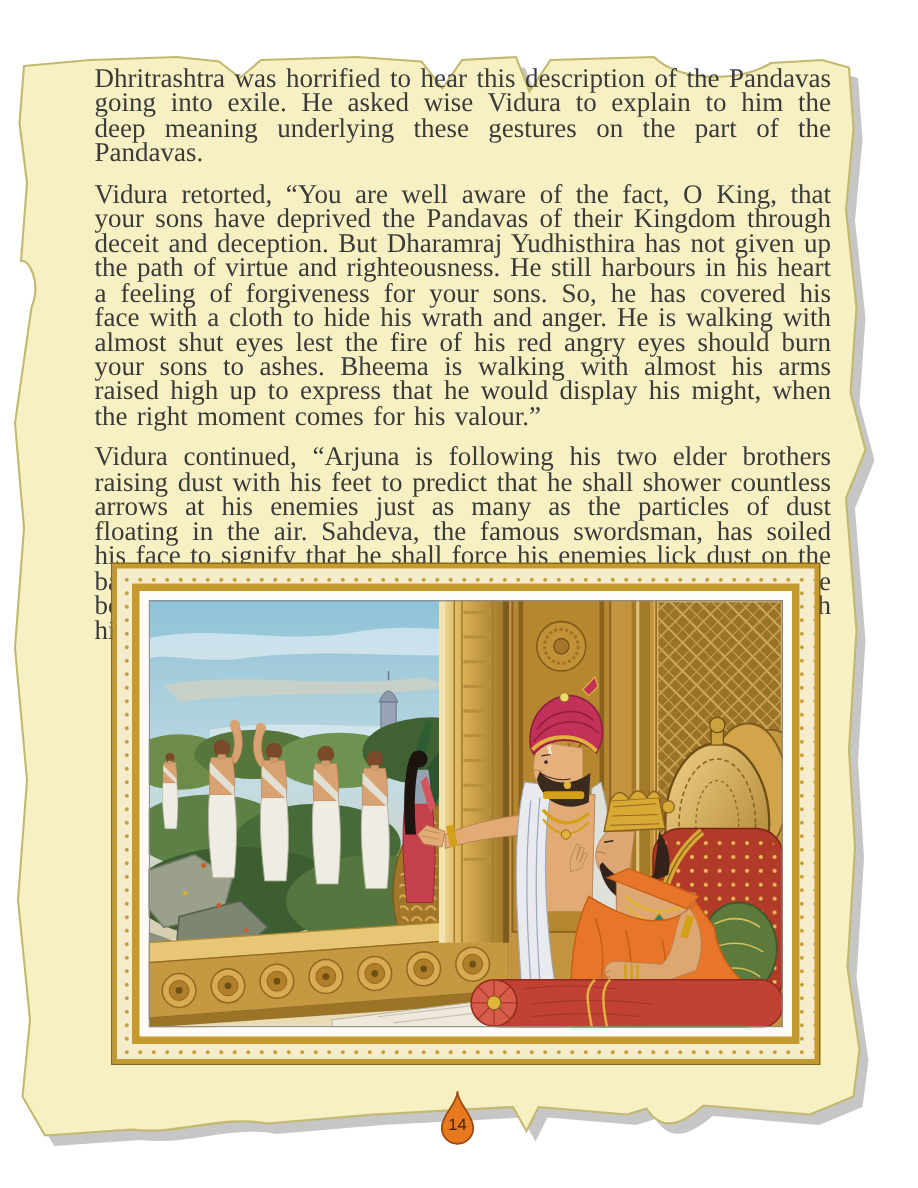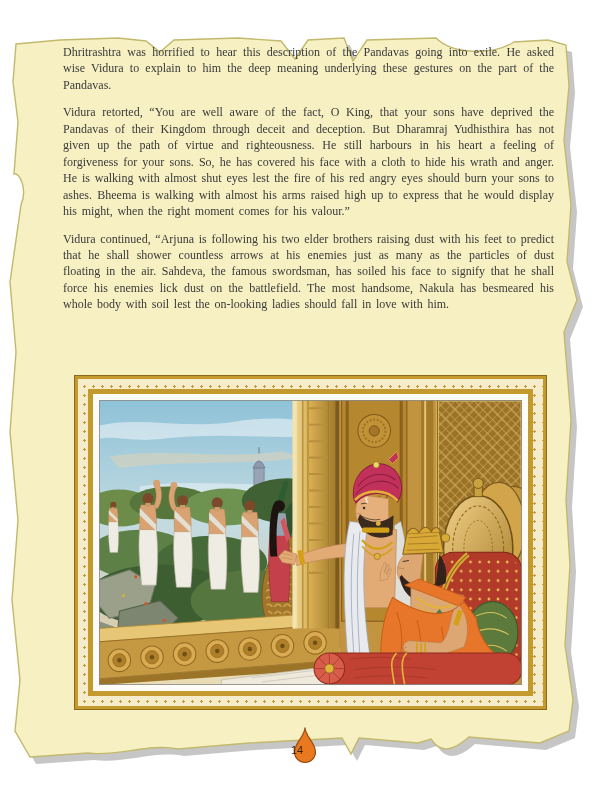--- a/index.html
+++ b/index.html
@@ -9,21 +9,21 @@
     font-family:"Liberation Serif", serif;
   }
   .page{position:absolute;inset:0;}
   svg.parchment{position:absolute;left:0;top:0;}
   .paper-shadow{fill:var(--paper-shadow);}
   .paper-body{fill:var(--paper);stroke:var(--paper-edge);stroke-width:1.4;}
 
   .text-block{
     position:absolute;left:63px;top:44px;width:491px;
     color:var(--text);
-    font-size:12px;line-height:16.45px;
+    font-size:18px;line-height:16.45px;
     text-align:justify;text-justify:inter-word;
     word-spacing:1.7px;
   }
   .text-block p{margin:0 0 11px 0;}
 
   .frame{
     position:absolute;left:75px;top:376px;width:471px;height:333px;
     box-sizing:border-box;
     border:3px solid var(--frame-gold);
     outline:1px solid var(--frame-gold-dark);
@@ -38,21 +38,21 @@
     background:var(--frame-white);
     padding:6px;
   }
   .frame-white{box-sizing:border-box;width:100%;height:100%;background:var(--frame-white);}
   .painting{width:100%;height:100%;display:block;}
 
   .page-drop{position:absolute;left:291px;top:726px;width:28px;height:38px;}
   .page-drop svg{position:absolute;inset:0;}
   .drop-shape{fill:var(--drop-fill);stroke:var(--drop-stroke);stroke-width:1.2;}
   .drop-num{
-    position:absolute;left:0;top:18px;width:28px;
+    position:absolute;left:0;top:18px;width:28px;text-align:center;
     font-family:"Liberation Sans", sans-serif;
     font-size:11px;color:var(--drop-text);
   }
 </style>
 </head>
 <body>
 
 <div class="page">
 
   <svg class="parchment" width="612" height="792" viewBox="0 0 612 792" aria-hidden="true">

